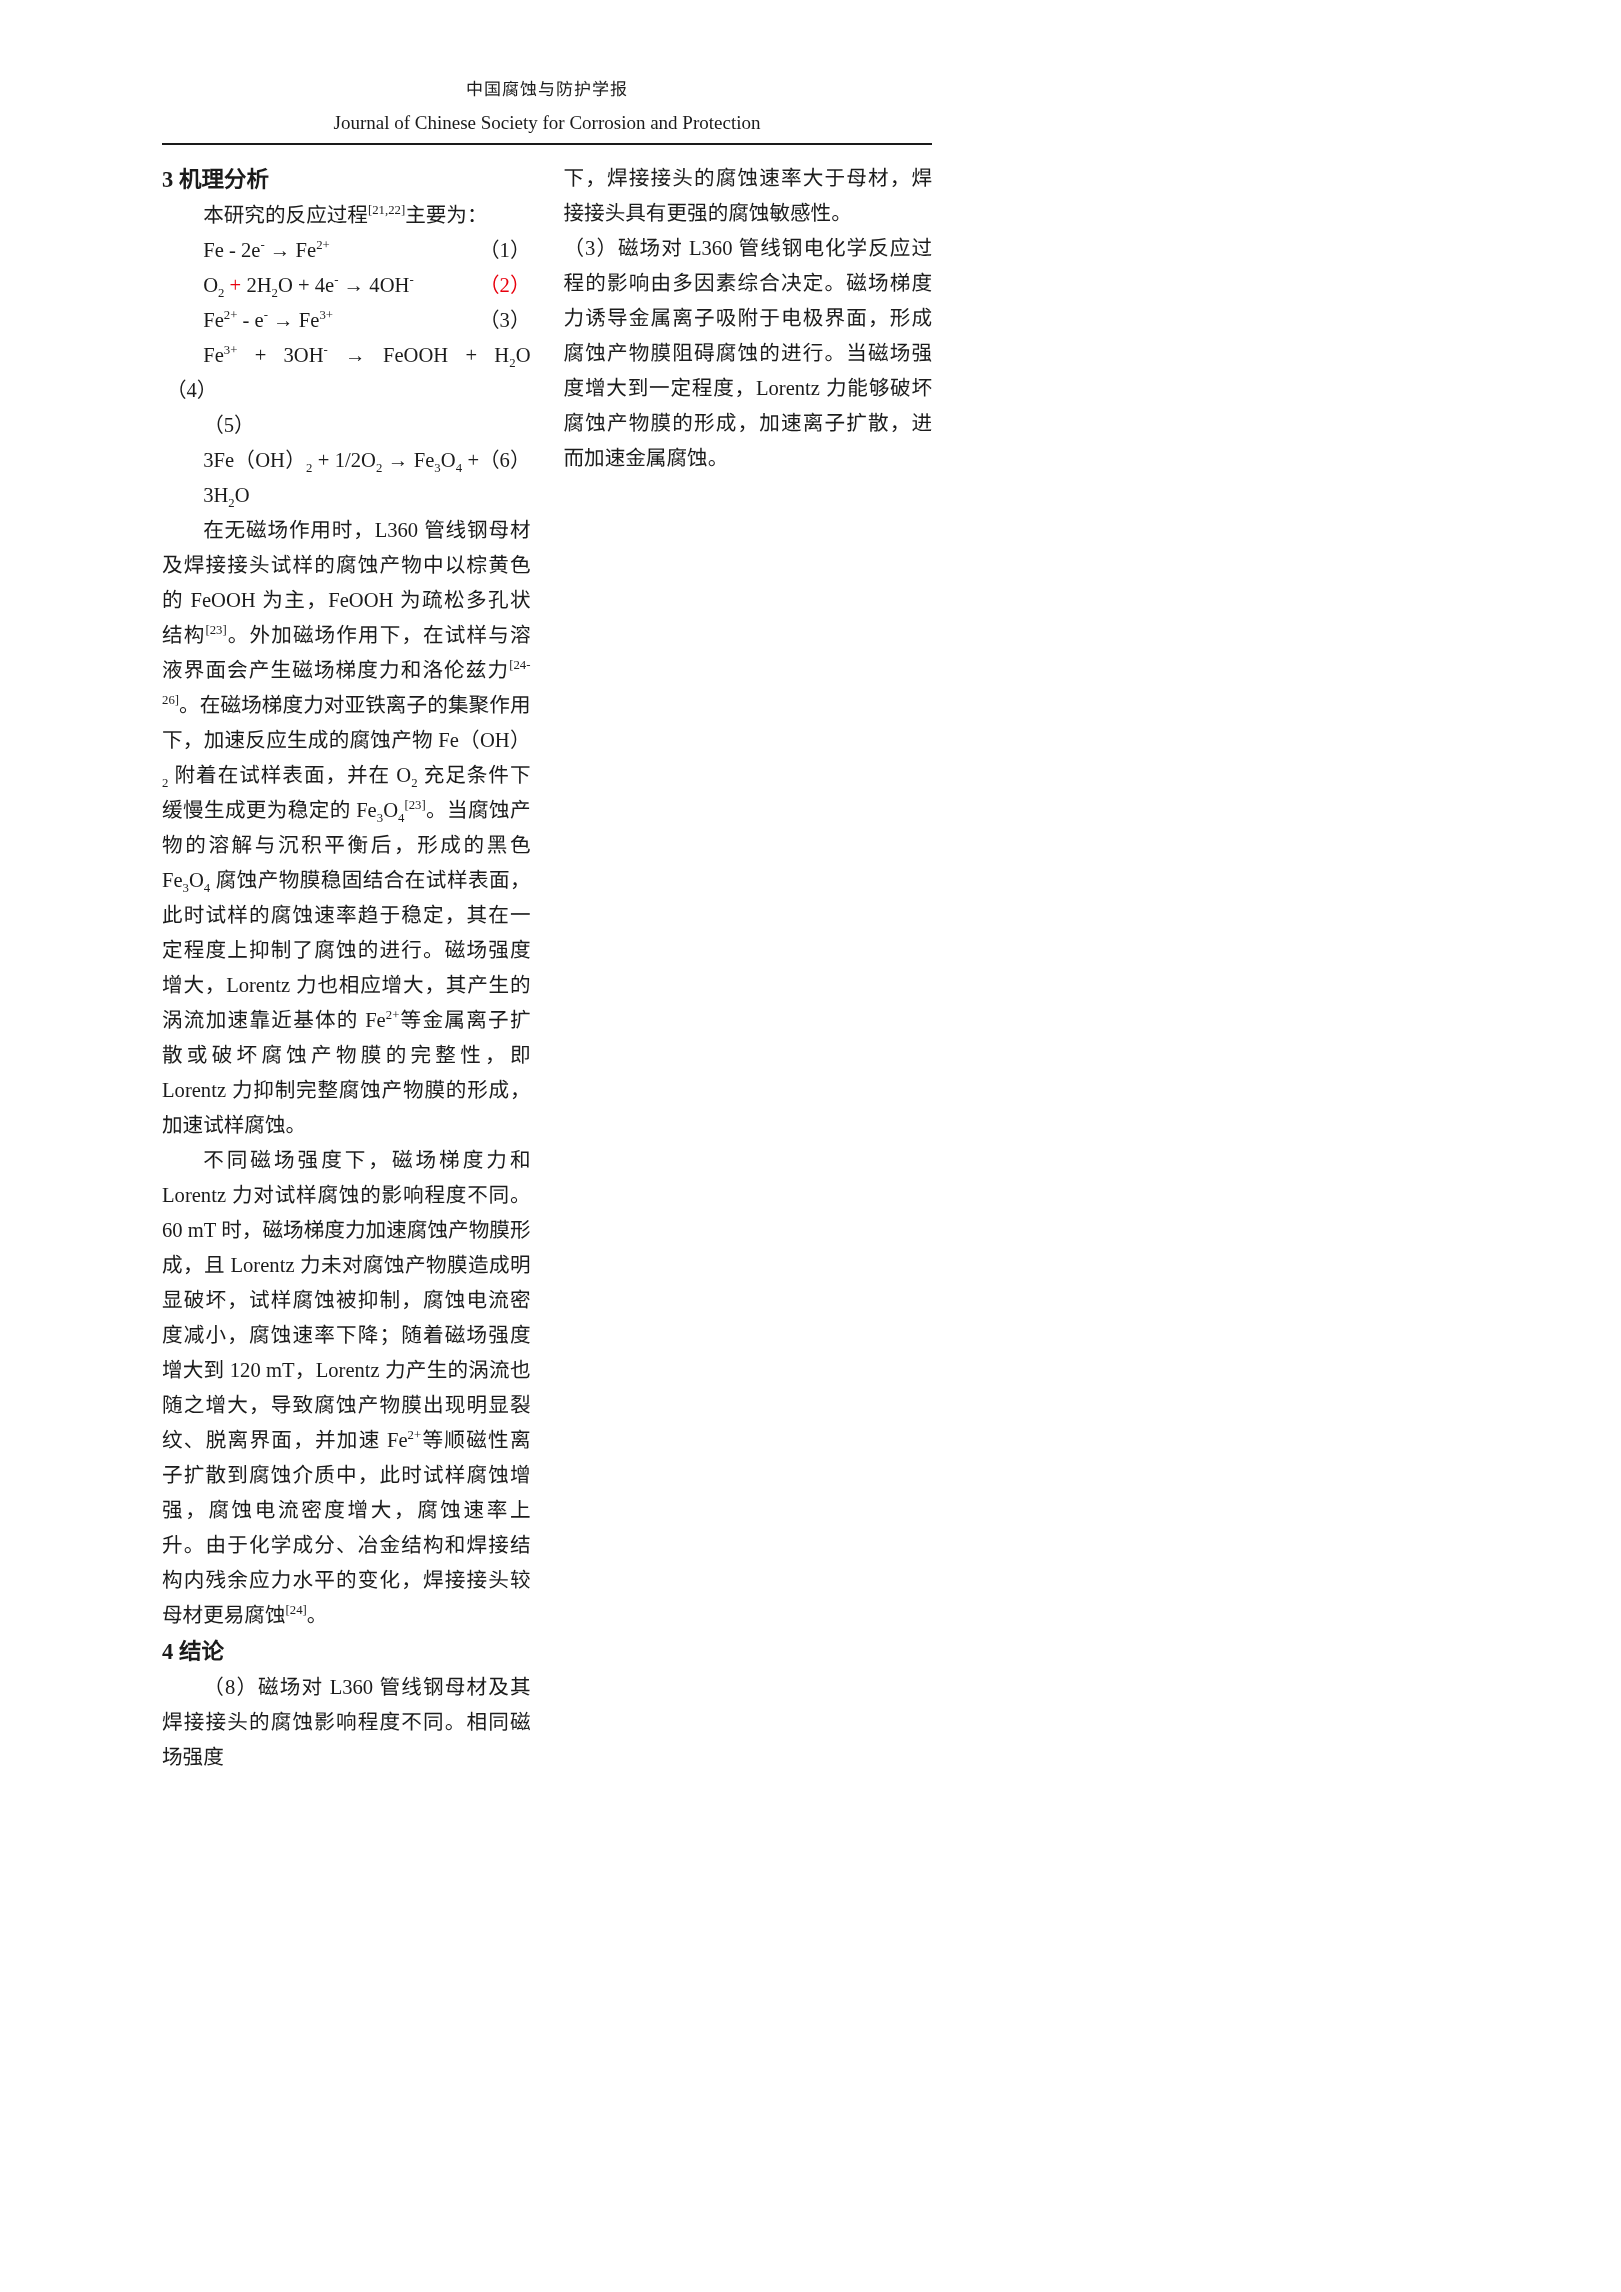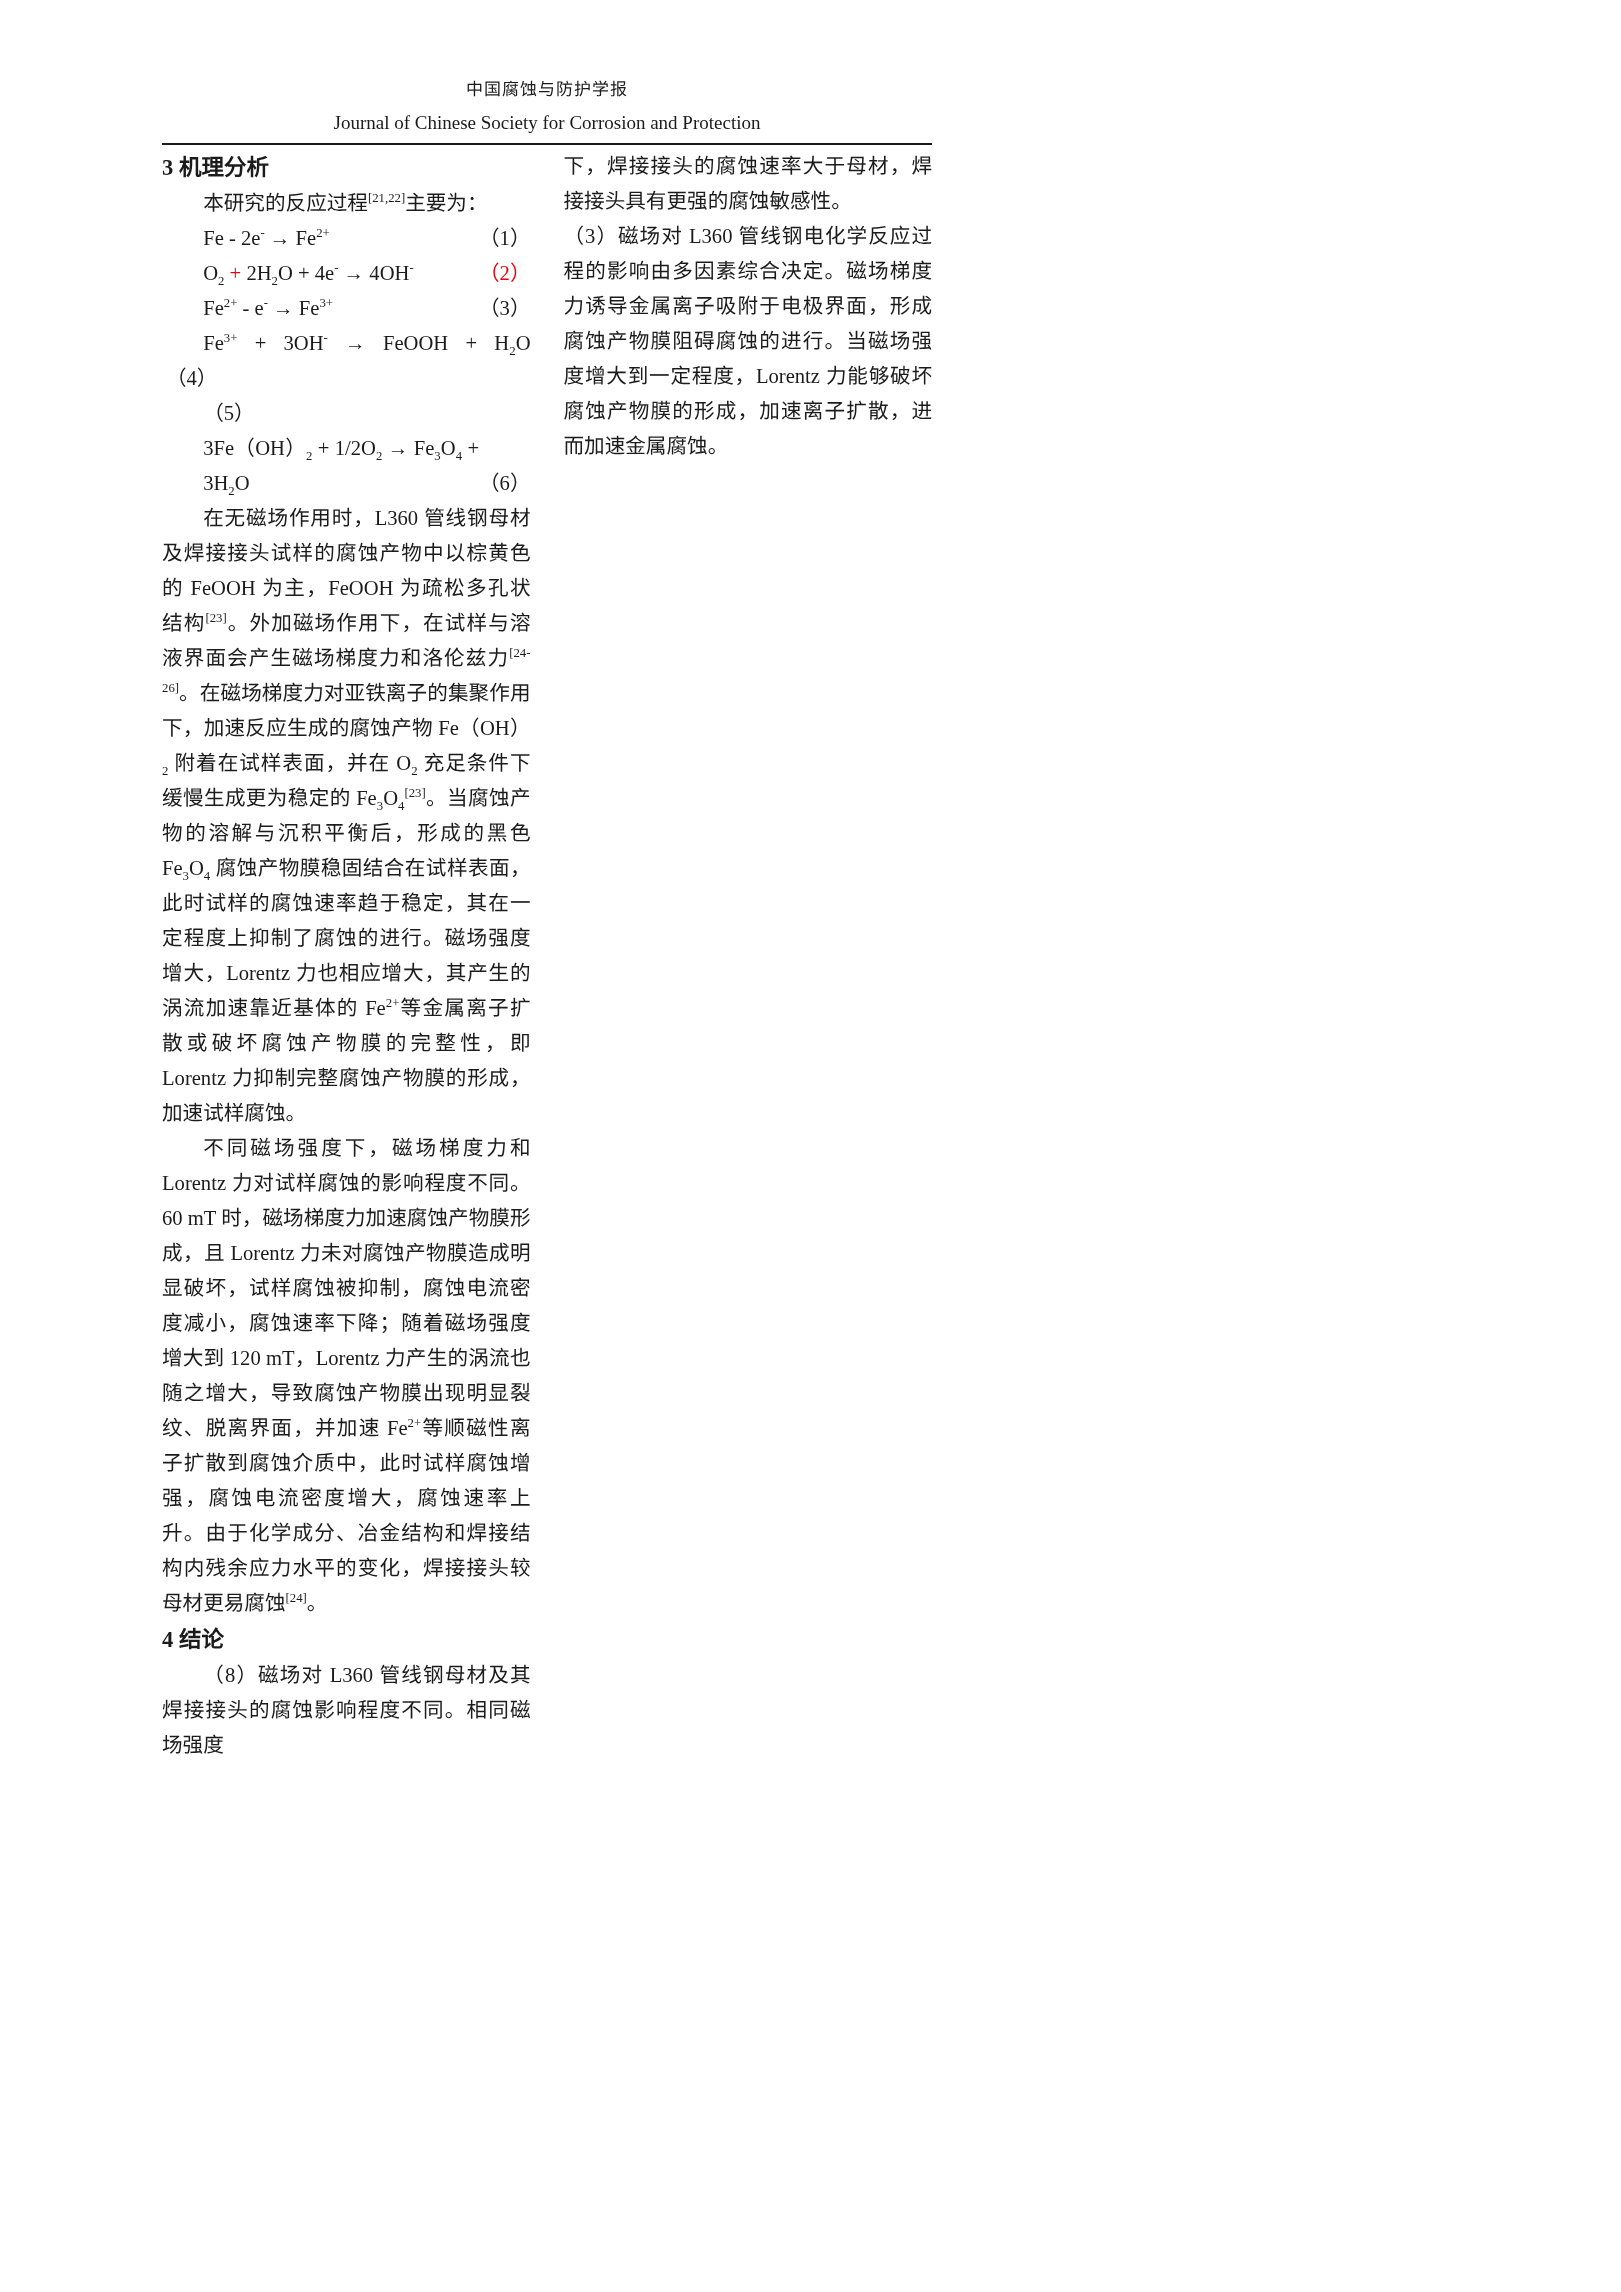--- a/index.html
+++ b/index.html
@@ -36,21 +36,21 @@
     line-height: 23.5px;
     margin-top: 4.9px;
   }
   .header-rule {
     border-bottom: 2.9px solid #1a1a1a;
     margin-top: 8.8px;
   }
   .columns {
     display: flex;
     gap: 33px;
-    margin-top: 4px;
+    margin-top: 16px;
   }
   .col {
     width: 369px;
     font-size: 20.6px;
     line-height: 35px;
     text-align: justify;
   }
   .sec-heading {
     font-size: 22.5px;
     font-weight: 700;
@@ -63,21 +63,21 @@
     font-size: 0.62em;
     line-height: 0;
   }
   .eq {
     padding-left: 2em;
     line-height: 35px;
   }
   .eq.split {
     display: flex;
     justify-content: space-between;
-    align-items: flex-end;
+    align-items: flex-start;
   }
   .eq.spread {
     text-align: justify;
     text-align-last: justify;
   }
   .eq.numline {
     padding-left: 3.9px;
     text-align: left;
   }
   .red { color: var(--red, #e8000d); }

